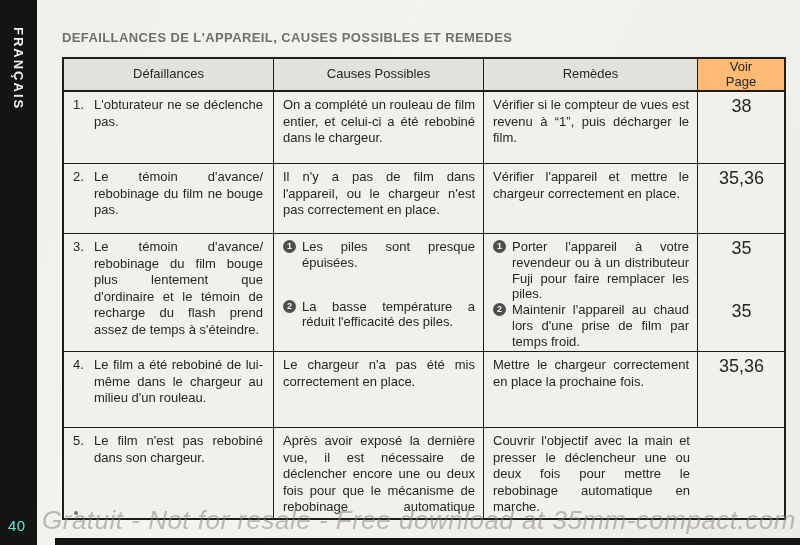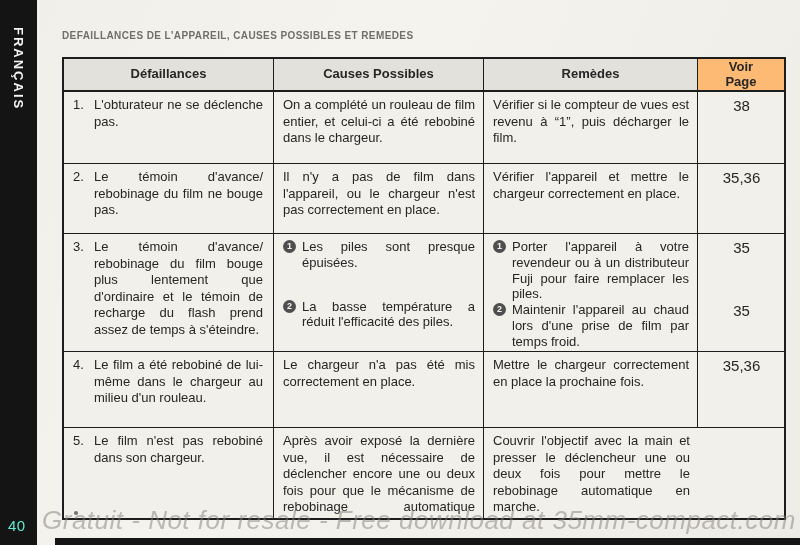--- a/index.html
+++ b/index.html
@@ -21,62 +21,62 @@
     writing-mode:vertical-rl; color:#f4f4f4; font-weight:bold;
     font-size:13px; letter-spacing:2px; white-space:nowrap;
   }
   .pagenum {
     position:absolute; bottom:11px; left:8px; color:#5eead4;
     font-size:15px; font-weight:normal; letter-spacing:0.5px;
   }
 
   .title {
     position:absolute; left:62px; top:30px;
-    font-size:10px; font-weight:bold; letter-spacing:0.4px;
+    font-size:13px; font-weight:bold; letter-spacing:0.4px;
     color:#716f6a;
   }
 
   
   .tbl {
     position:absolute; left:62px; top:57px; width:724px;
     border:2px solid #1d1d1d; background:#f2f0ea; z-index:2;
   }
   .row { display:grid; grid-template-columns:210px 210px 214px 1fr; border-bottom:1px solid #1d1d1d; }
   .row:last-child { border-bottom:none; }
   .row.header { border-bottom:2px solid #1d1d1d; }
   .cell { border-right:1px solid #1d1d1d; overflow:hidden; padding:5px 8px 2px 9px; }
   .cell:last-child { border-right:none; }
 
   .hrow { height:33px; }
   .r1 { height:72px; } .r2 { height:70px; } .r3 { height:118px; }
   .r4 { height:76px; } .r5 { height:90px; }
 
   .hc {
-    background:#e3e1db; font-weight:bold; font-size:13.5px; color:#1e1e1e;
+    background:#e3e1db; font-weight:normal; font-size:13.5px; color:#1e1e1e;
     display:flex; align-items:center; justify-content:center; padding:2px 0;
     text-align:center;
   }
   .hc.voir { flex-direction:column; line-height:1.1; background:#fdba74; }
 
   .cell { font-size:13px; line-height:16.5px; color:#262626; }
   .def { display:flex; }
   .def .num { width:21px; flex-shrink:0; }
   .def .txt { flex:1; text-align:justify; padding-right:2px; }
   .jtxt { text-align:justify; }
 
   .item { display:flex; line-height:15.8px; }
   .item .badge {
     width:13px; height:13px; border-radius:50%; background:#4e4e4e;
     color:#f1f1f1; font-size:9px; line-height:13px; text-align:center;
     flex-shrink:0; margin:1px 6px 0 0; font-weight:bold;
   }
   .item .txt { flex:1; text-align:justify; }
   .gap-cause { margin-top:28px; }
 
-  .pg { text-align:center; font-size:15px; padding-top:6px; color:#262626; }
+  .pg { text-align:center; font-size:18px; padding-top:6px; color:#262626; }
   .pg .second { margin-top:46px; }
 
   .watermark {
     position:absolute; left:42px; top:505px; z-index:6;
     font-size:26px; font-style:italic; color:#827f7b; opacity:0.5;
     white-space:nowrap; letter-spacing:0.5px;
   }
 
   .bottom-bar {
     position:absolute; left:55px; right:0; bottom:0; height:7px;

